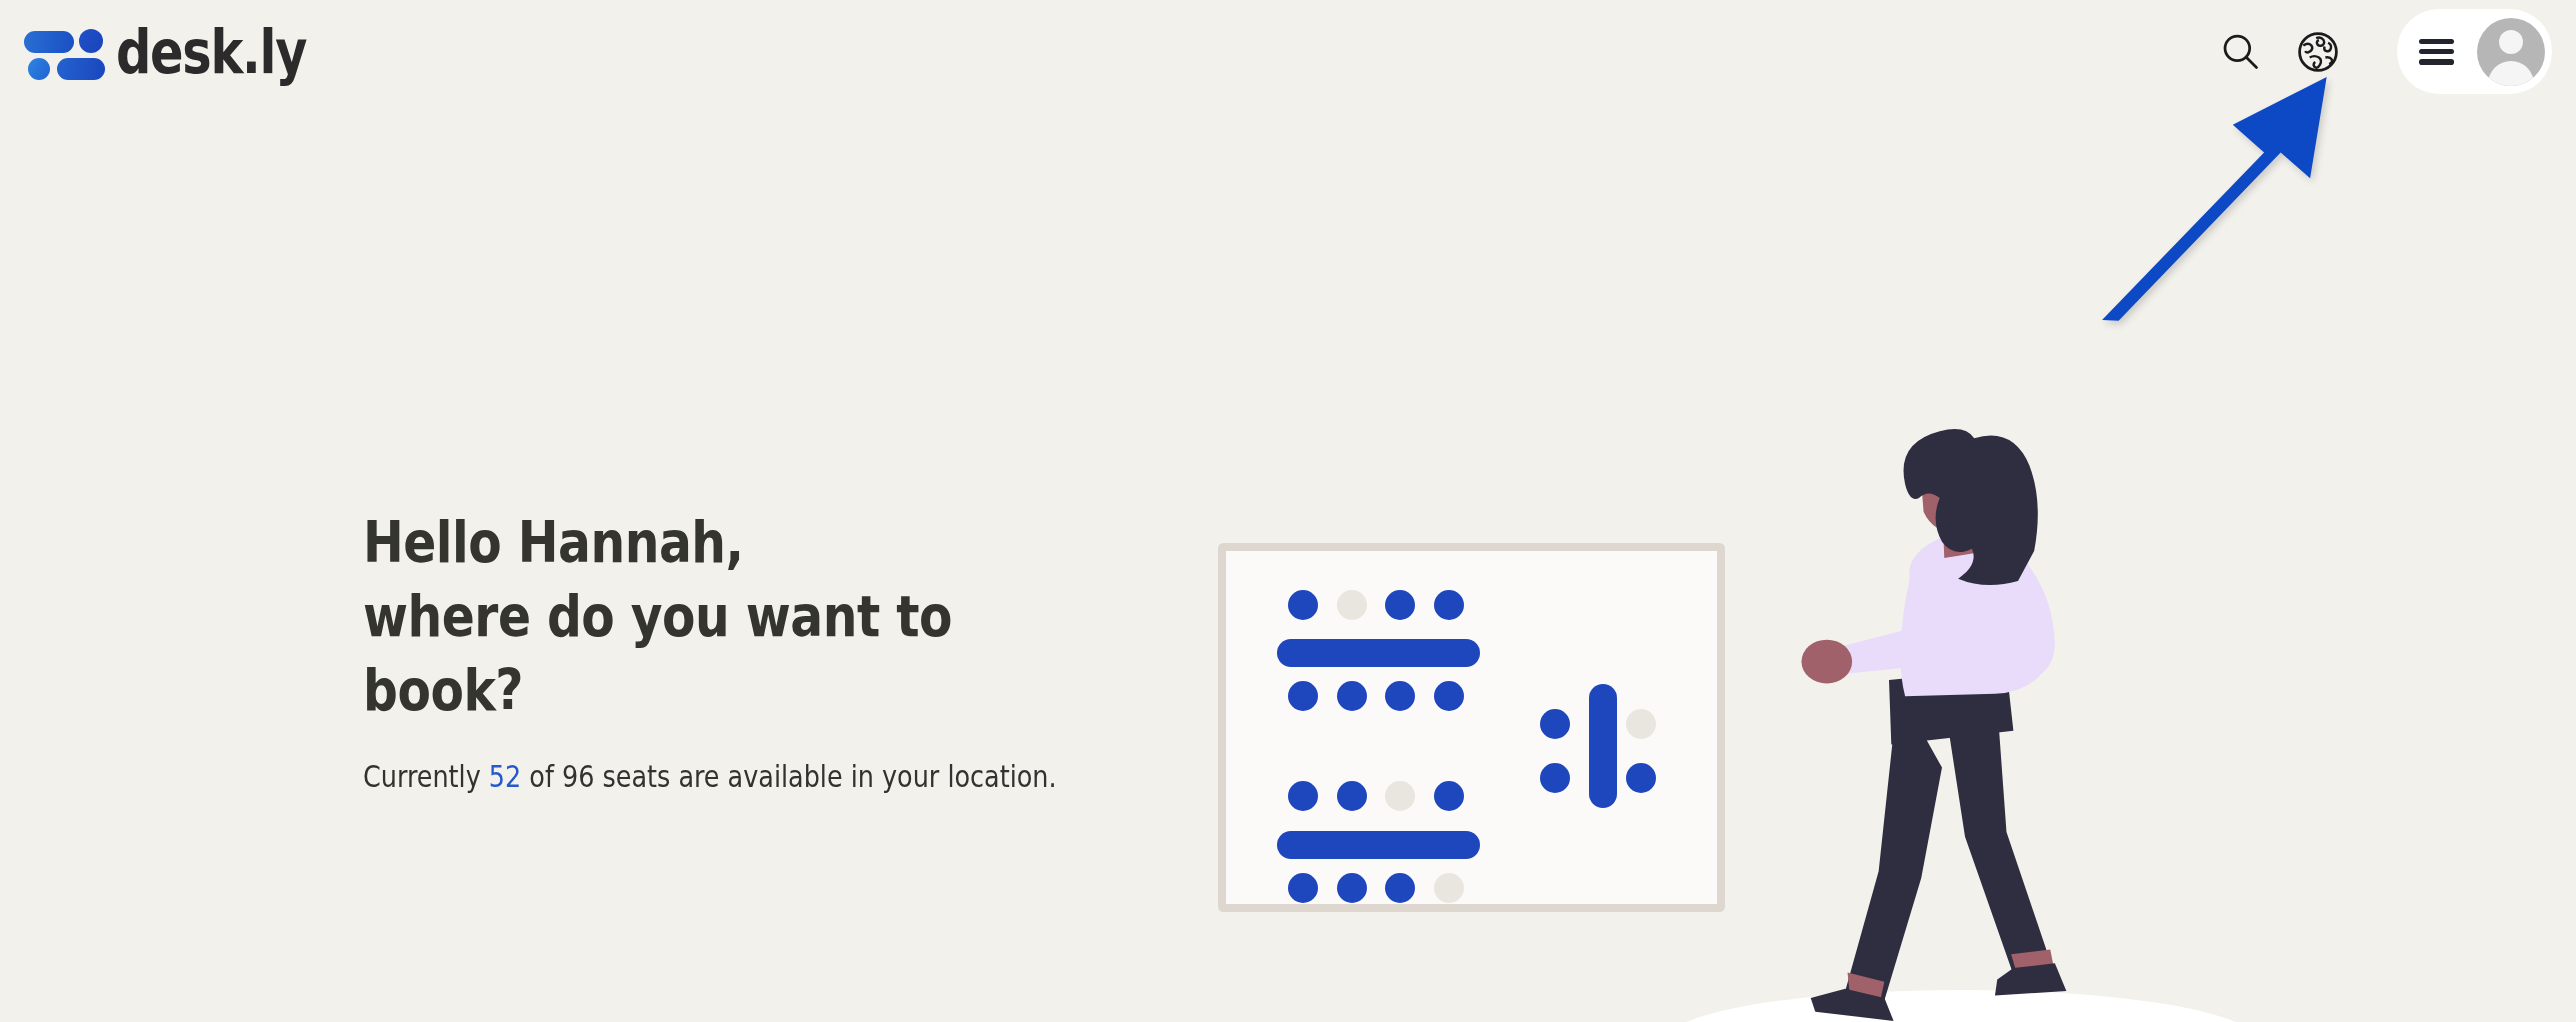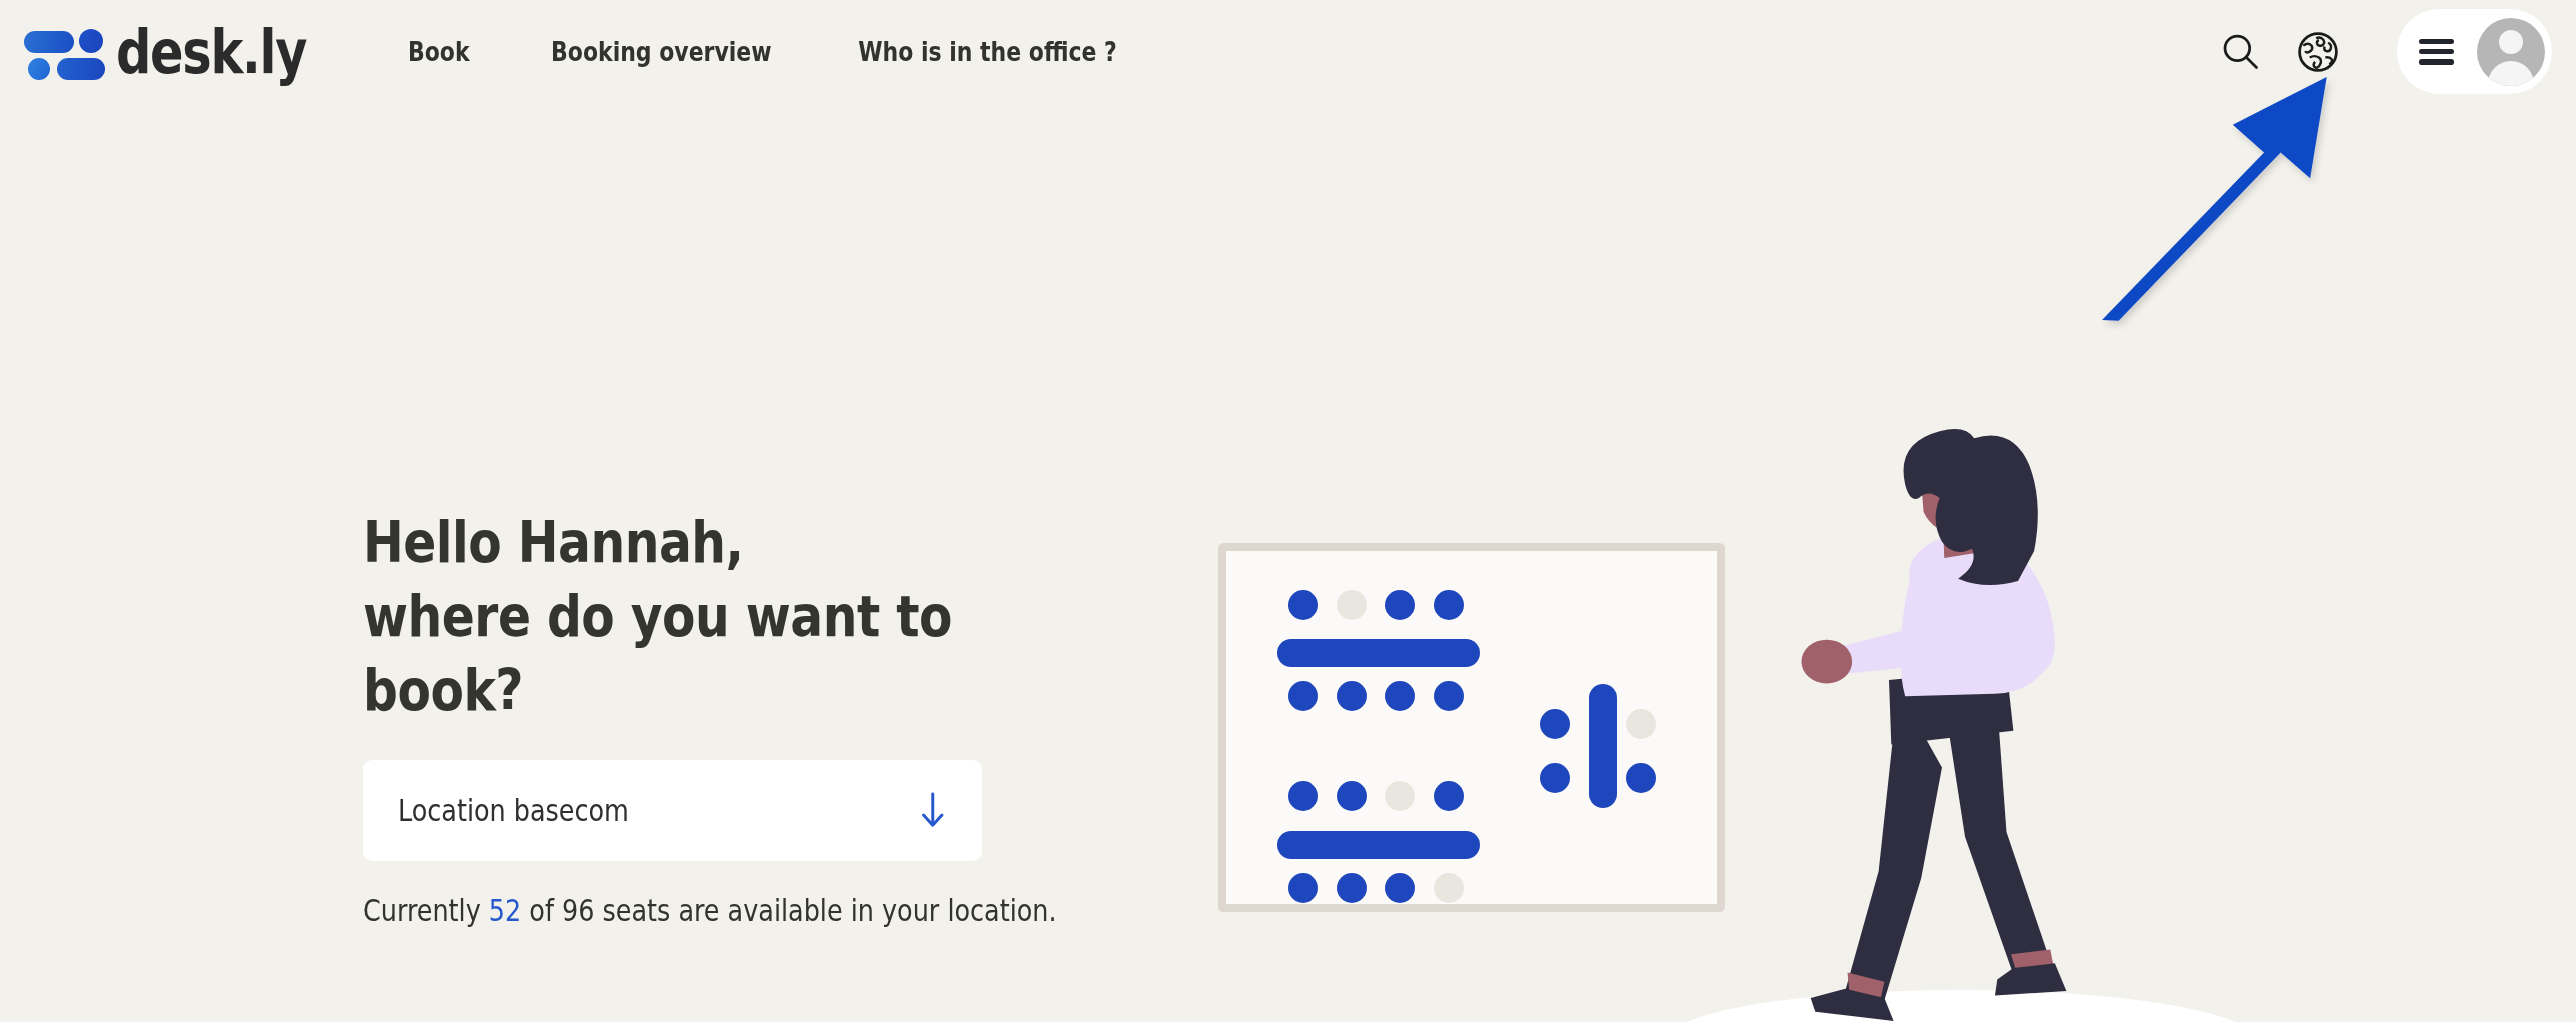--- a/index.html
+++ b/index.html
@@ -307,25 +307,20 @@
   <div class="brand">
     <span class="logo-mark">
       <i class="lm-pill-tl"></i>
       <i class="lm-dot-tr"></i>
       <i class="lm-dot-bl"></i>
       <i class="lm-pill-br"></i>
     </span>
     <span class="logo-text">desk.ly</span>
   </div>
 
-  <nav class="nav">
-    <a class="nav-item">Book</a>
-    <a class="nav-item">Booking overview</a>
-    <a class="nav-item">Who is in the office ?</a>
-  </nav>
 
   <div class="header-right">
 
     <div class="icon-btn">
       <svg width="42" height="42" viewBox="0 0 46 46">
         <circle cx="19" cy="19" r="13.5" fill="none" stroke="#1b1b1b" stroke-width="3"></circle>
         <line x1="29" y1="29" x2="40" y2="40" stroke="#1b1b1b" stroke-width="3" stroke-linecap="round"></line>
       </svg>
     </div>
 
@@ -364,27 +359,20 @@
 </svg>
 
 <main class="hero">
 
   <div class="hero-copy">
     <h1 class="hero-title">
       <span>Hello Hannah,</span>
       <span class="l2">where do you want to book?</span>
     </h1>
 
-    <div class="select-field">
-      <span class="select-value">Location basecom</span>
-      <svg class="select-arrow" width="29.5" height="39" viewBox="0 0 32 42">
-        <line x1="16" y1="3" x2="16" y2="35" stroke="#2458cc" stroke-width="3.2" stroke-linecap="round"></line>
-        <polyline points="6,26 16,37 26,26" fill="none" stroke="#2458cc" stroke-width="3.2" stroke-linecap="round" stroke-linejoin="round"></polyline>
-      </svg>
-    </div>
 
 
     <p class="availability"><span>Currently </span><span class="hl">52</span><span> of </span><span>96</span><span> seats are available in your location.</span></p>
   </div>
 
   <div class="illus">
 
     <div class="floor-ellipse"></div>
 
     <div class="room-card">

